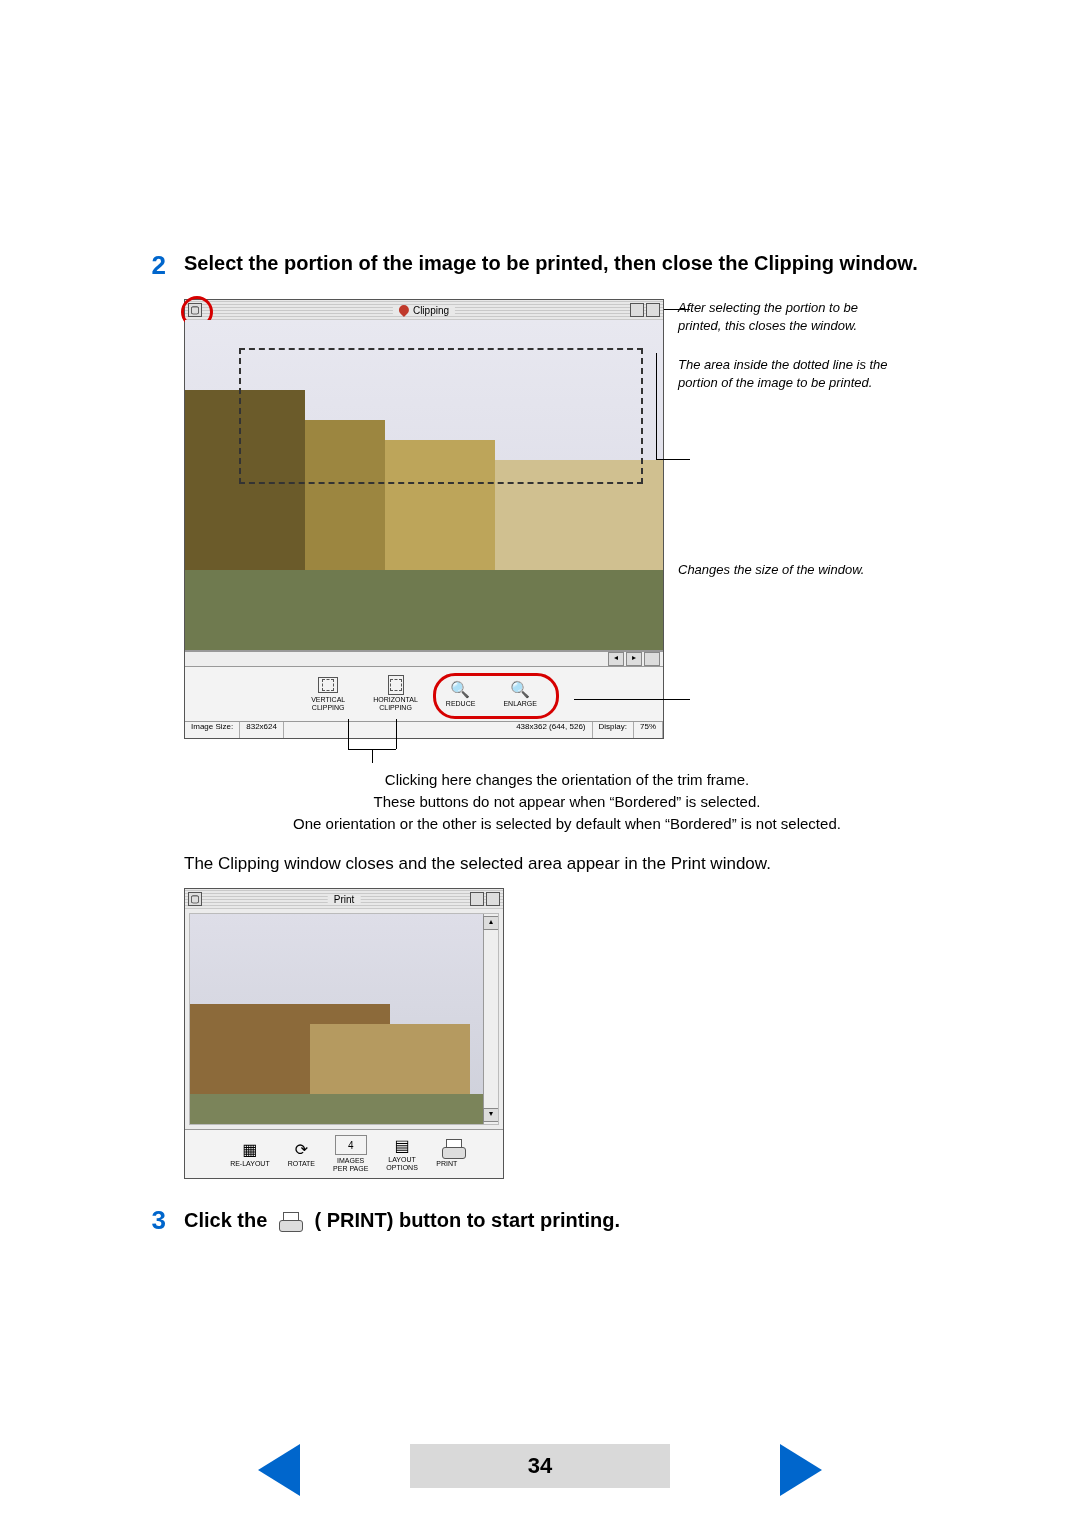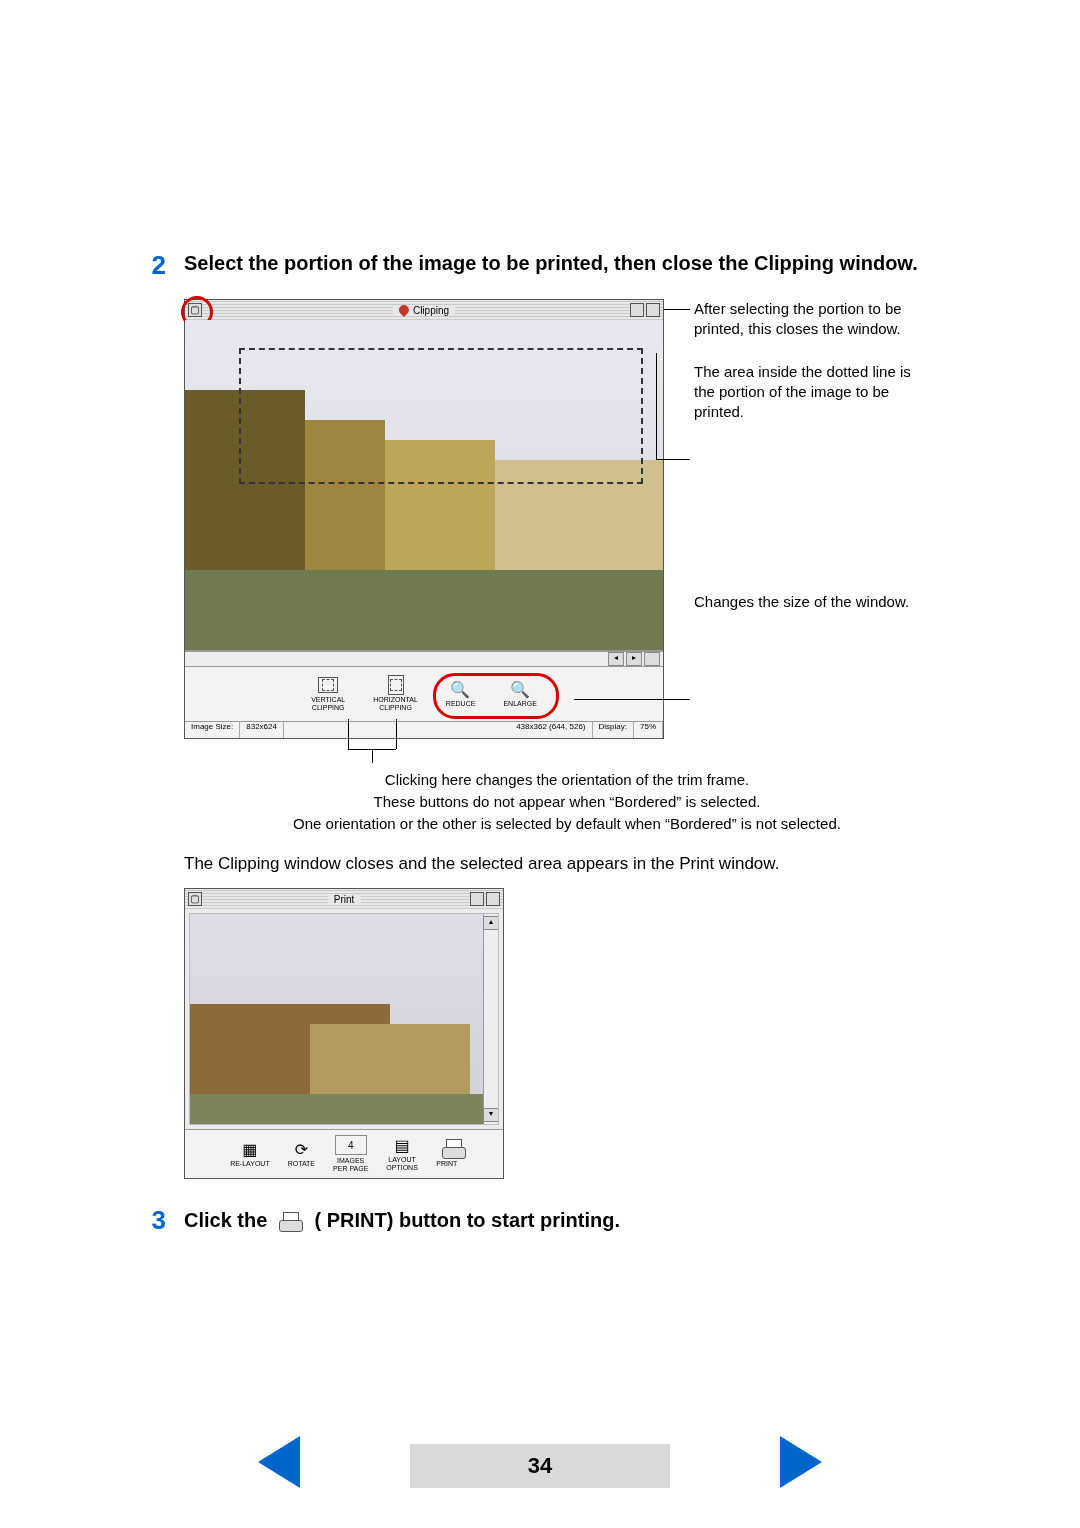--- a/index.html
+++ b/index.html
@@ -32,39 +32,39 @@
   .tool{display:flex;flex-direction:column;align-items:center;gap:2px;}
   .tool .lbl{font-size:7px;text-align:center;line-height:1.1;}
   .tool .ico{width:22px;height:18px;display:flex;align-items:center;justify-content:center;}
   .frame-ico{width:18px;height:14px;border:1px solid #555;position:relative;}
   .frame-ico.v::after{content:"";position:absolute;left:3px;right:3px;top:1px;bottom:1px;border:1px dashed #555;}
   .frame-ico.h{transform:rotate(90deg);}
   .mag{font-size:16px;}
   .status{height:16px;border-top:1px solid #999;display:flex;font-size:8px;background:#f3f3f3;}
   .status .cell{padding:0 6px;border-right:1px solid #aaa;}
   .status .spacer{flex:1;}
-  .callout-col{margin-left:30px;width:220px;font-size:15px;line-height:1.35;}
+  .callout-col{margin-left:14px;width:220px;font-size:13px;line-height:1.35;font-style:italic;}
   .callout-col p{margin:0 0 22px 0;}
   .leader{position:absolute;background:#000;}
   .orientation-note{font-size:15px;line-height:1.45;margin-top:30px;text-align:center;}
   .closing{font-size:17px;margin-top:18px;line-height:1.4;}
   .print-window{width:320px;margin-top:12px;border:1px solid #555;background:#ececec;box-sizing:border-box;}
   .print-canvas{height:210px;position:relative;background:#fff;margin:4px;border:1px solid #bbb;overflow:hidden;display:flex;}
   .print-img{flex:1;position:relative;overflow:hidden;}
   .pc-sky{position:absolute;inset:0;background:linear-gradient(#dedee8,#ced0da);}
   .pc-b{position:absolute;bottom:30px;left:0;width:200px;height:90px;background:#8c6a3a;}
   .pc-b2{position:absolute;bottom:30px;left:120px;width:160px;height:70px;background:#b59a60;}
   .pc-water{position:absolute;left:0;right:0;bottom:0;height:30px;background:#7b845a;}
   .vscroll{width:14px;background:#eee;border-left:1px solid #999;display:flex;flex-direction:column;justify-content:space-between;align-items:center;padding:2px 0;}
   .print-toolbar{height:48px;border-top:1px solid #999;display:flex;align-items:center;justify-content:center;gap:18px;background:#f3f3f3;}
   .step3{display:flex;align-items:center;margin-top:26px;}
   .print-icon{display:inline-block;width:24px;height:20px;position:relative;margin:0 6px;vertical-align:middle;}
   .print-icon::before{content:"";position:absolute;left:4px;top:0;width:14px;height:8px;border:1px solid #555;background:#fff;}
   .print-icon::after{content:"";position:absolute;left:0;top:8px;width:22px;height:10px;border:1px solid #555;border-radius:3px;background:#ddd;}
-  .footer{position:absolute;left:0;right:0;bottom:40px;display:flex;align-items:flex-end;justify-content:center;}
+  .footer{position:absolute;left:0;right:0;bottom:32px;display:flex;align-items:flex-start;justify-content:center;}
   .footer .bar{position:absolute;left:50%;transform:translateX(-50%);width:260px;height:44px;background:#d9d9d9;display:flex;align-items:center;justify-content:center;font-size:22px;font-weight:bold;}
   .nav-tri{width:0;height:0;border-top:26px solid transparent;border-bottom:26px solid transparent;cursor:pointer;}
   .nav-left{border-right:42px solid #0066cc;margin-right:480px;}
   .nav-right{border-left:42px solid #0066cc;}
   .leader-wrap{position:relative;}
 </style>
 </head>
 <body>
 
 <div class="page">
@@ -157,21 +157,21 @@
     <div class="leader" style="left:164px;top:450px;width:48px;height:1px;"></div>
     <div class="leader" style="left:188px;top:450px;width:1px;height:14px;"></div>
     </div>
 
     <div class="orientation-note">
       <div>Clicking here changes the orientation of the trim frame.</div>
       <div>These buttons do not appear when “Bordered” is selected.</div>
       <div>One orientation or the other is selected by default when “Bordered” is not selected.</div>
     </div>
 
-    <div class="closing">The Clipping window closes and the selected area appears in the Print window.</div>
+    <div class="closing">The Clipping window closes and the selected area appear in the Print window.</div>
 
     <div class="print-window">
       <div class="win-titlebar">
         <div class="close">▢</div>
         <div class="title">
           <span>Print</span>
         </div>
         <div class="win-right">
           <div class="winbtn"></div>
           <div class="winbtn"></div>

